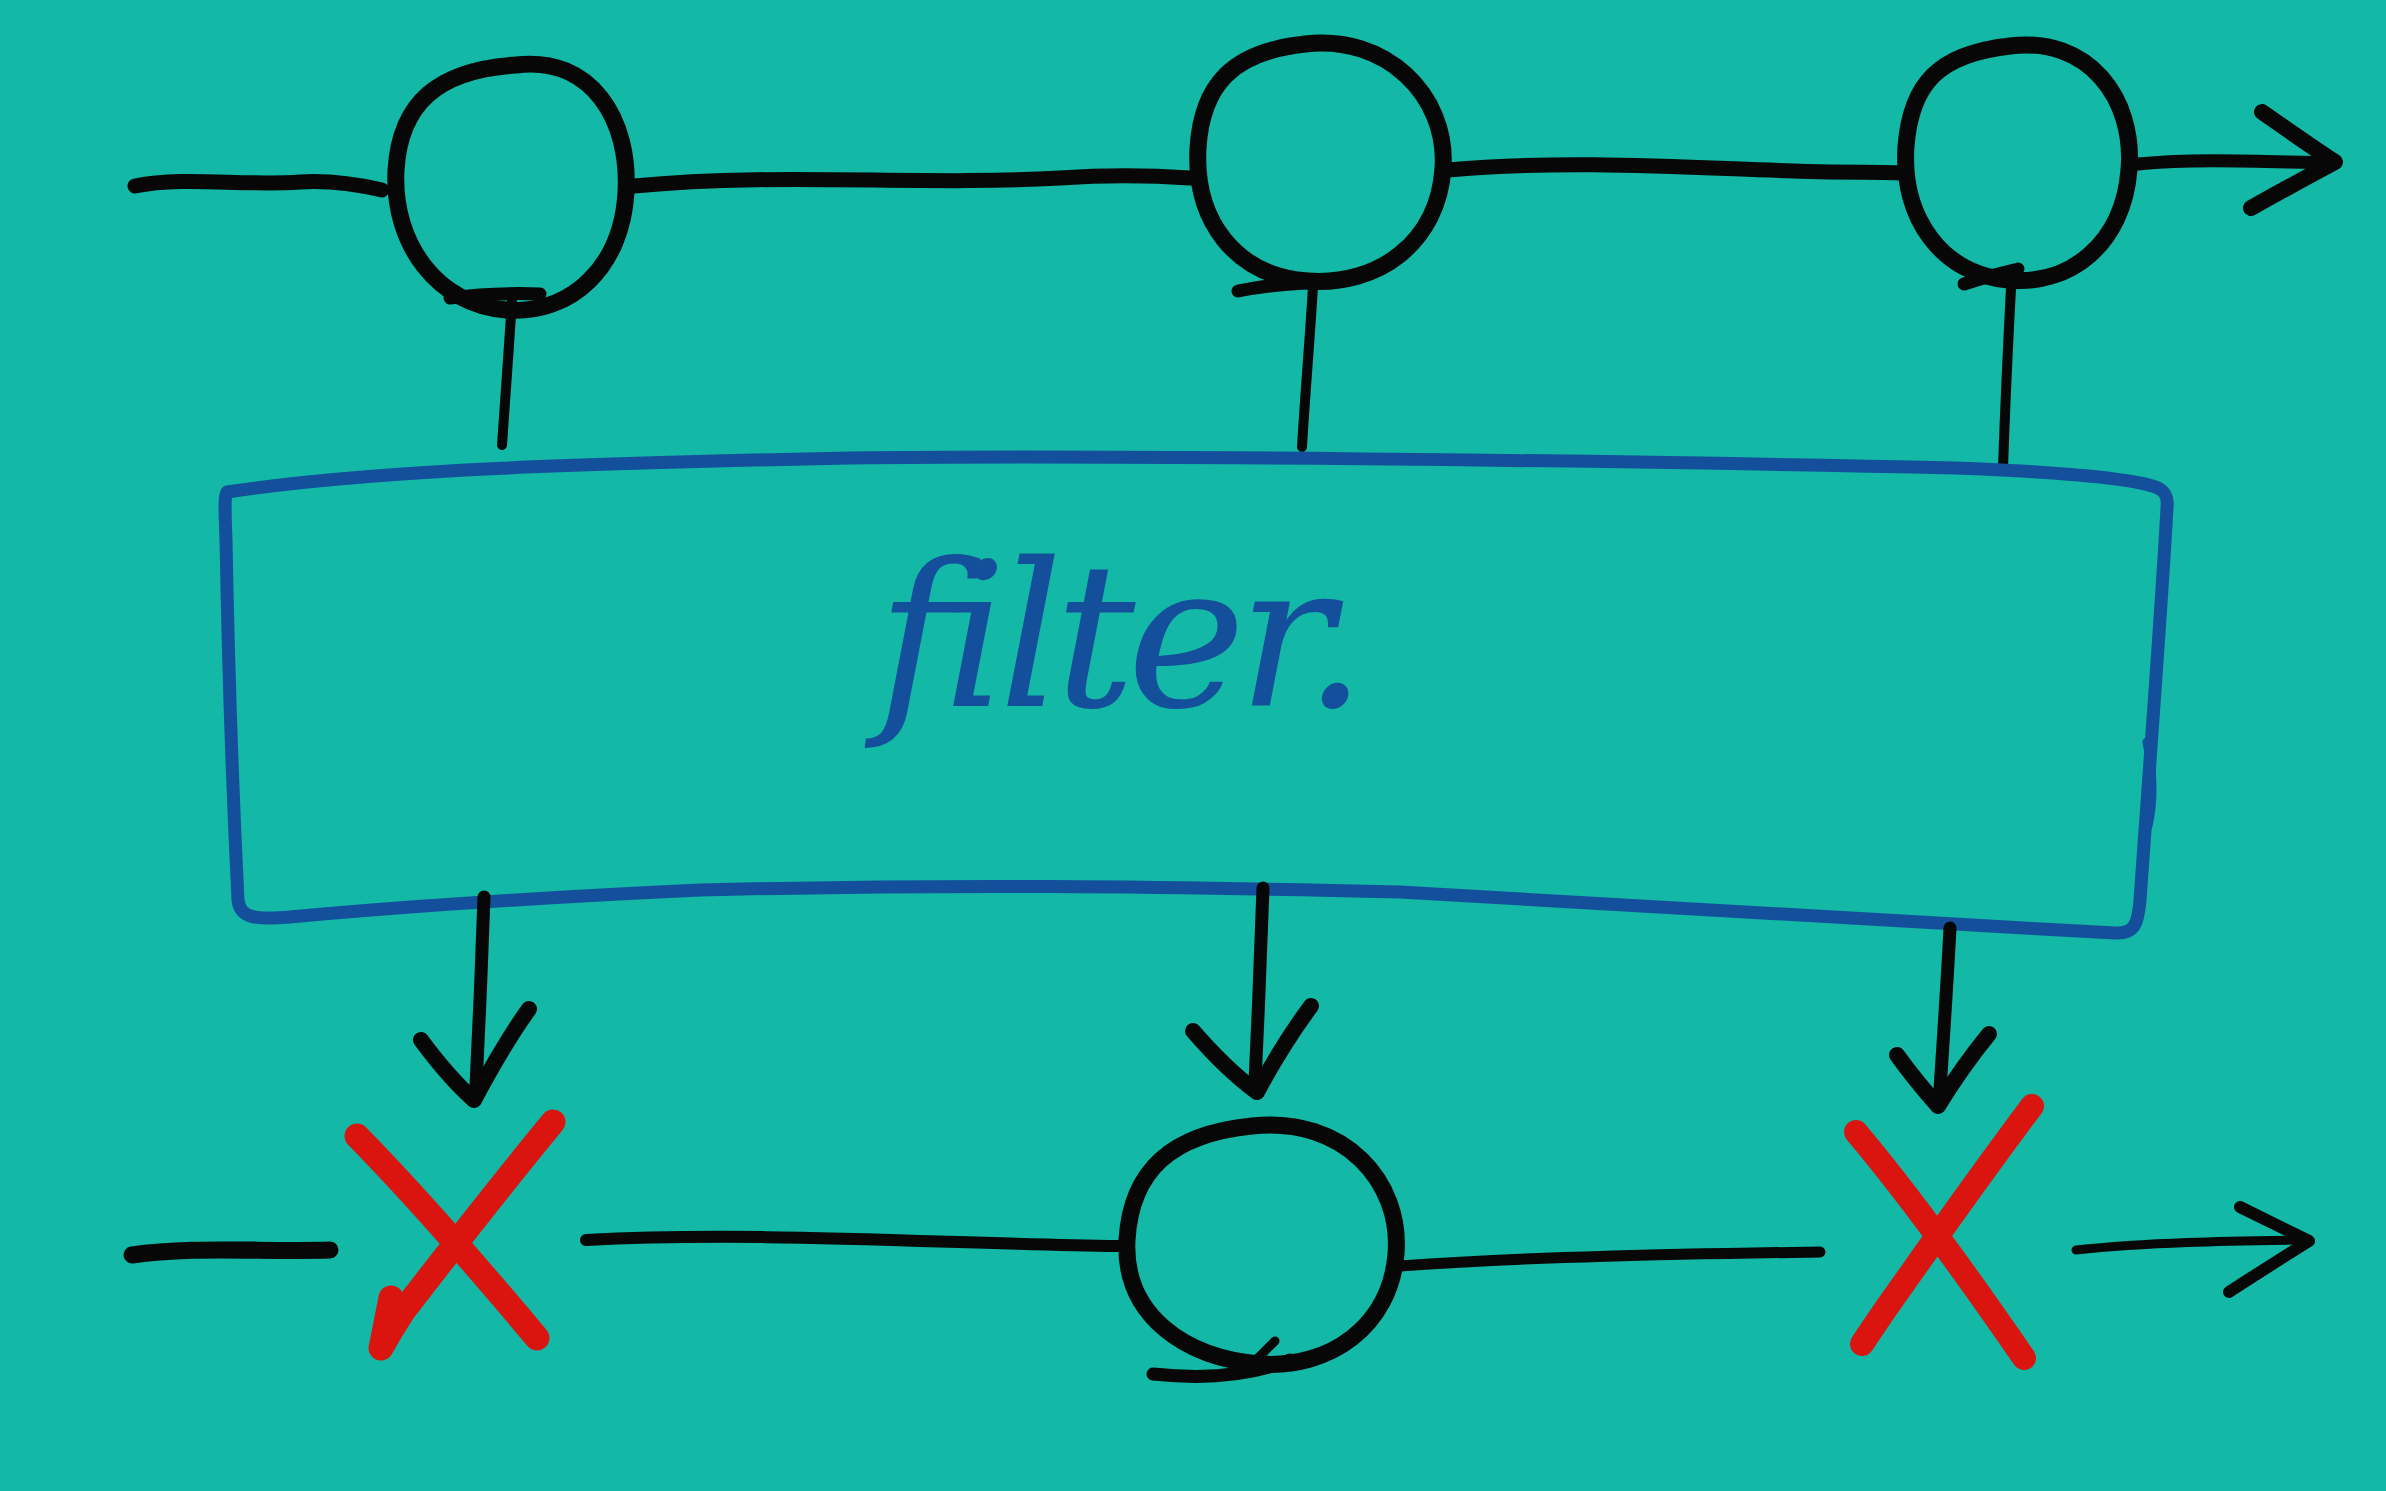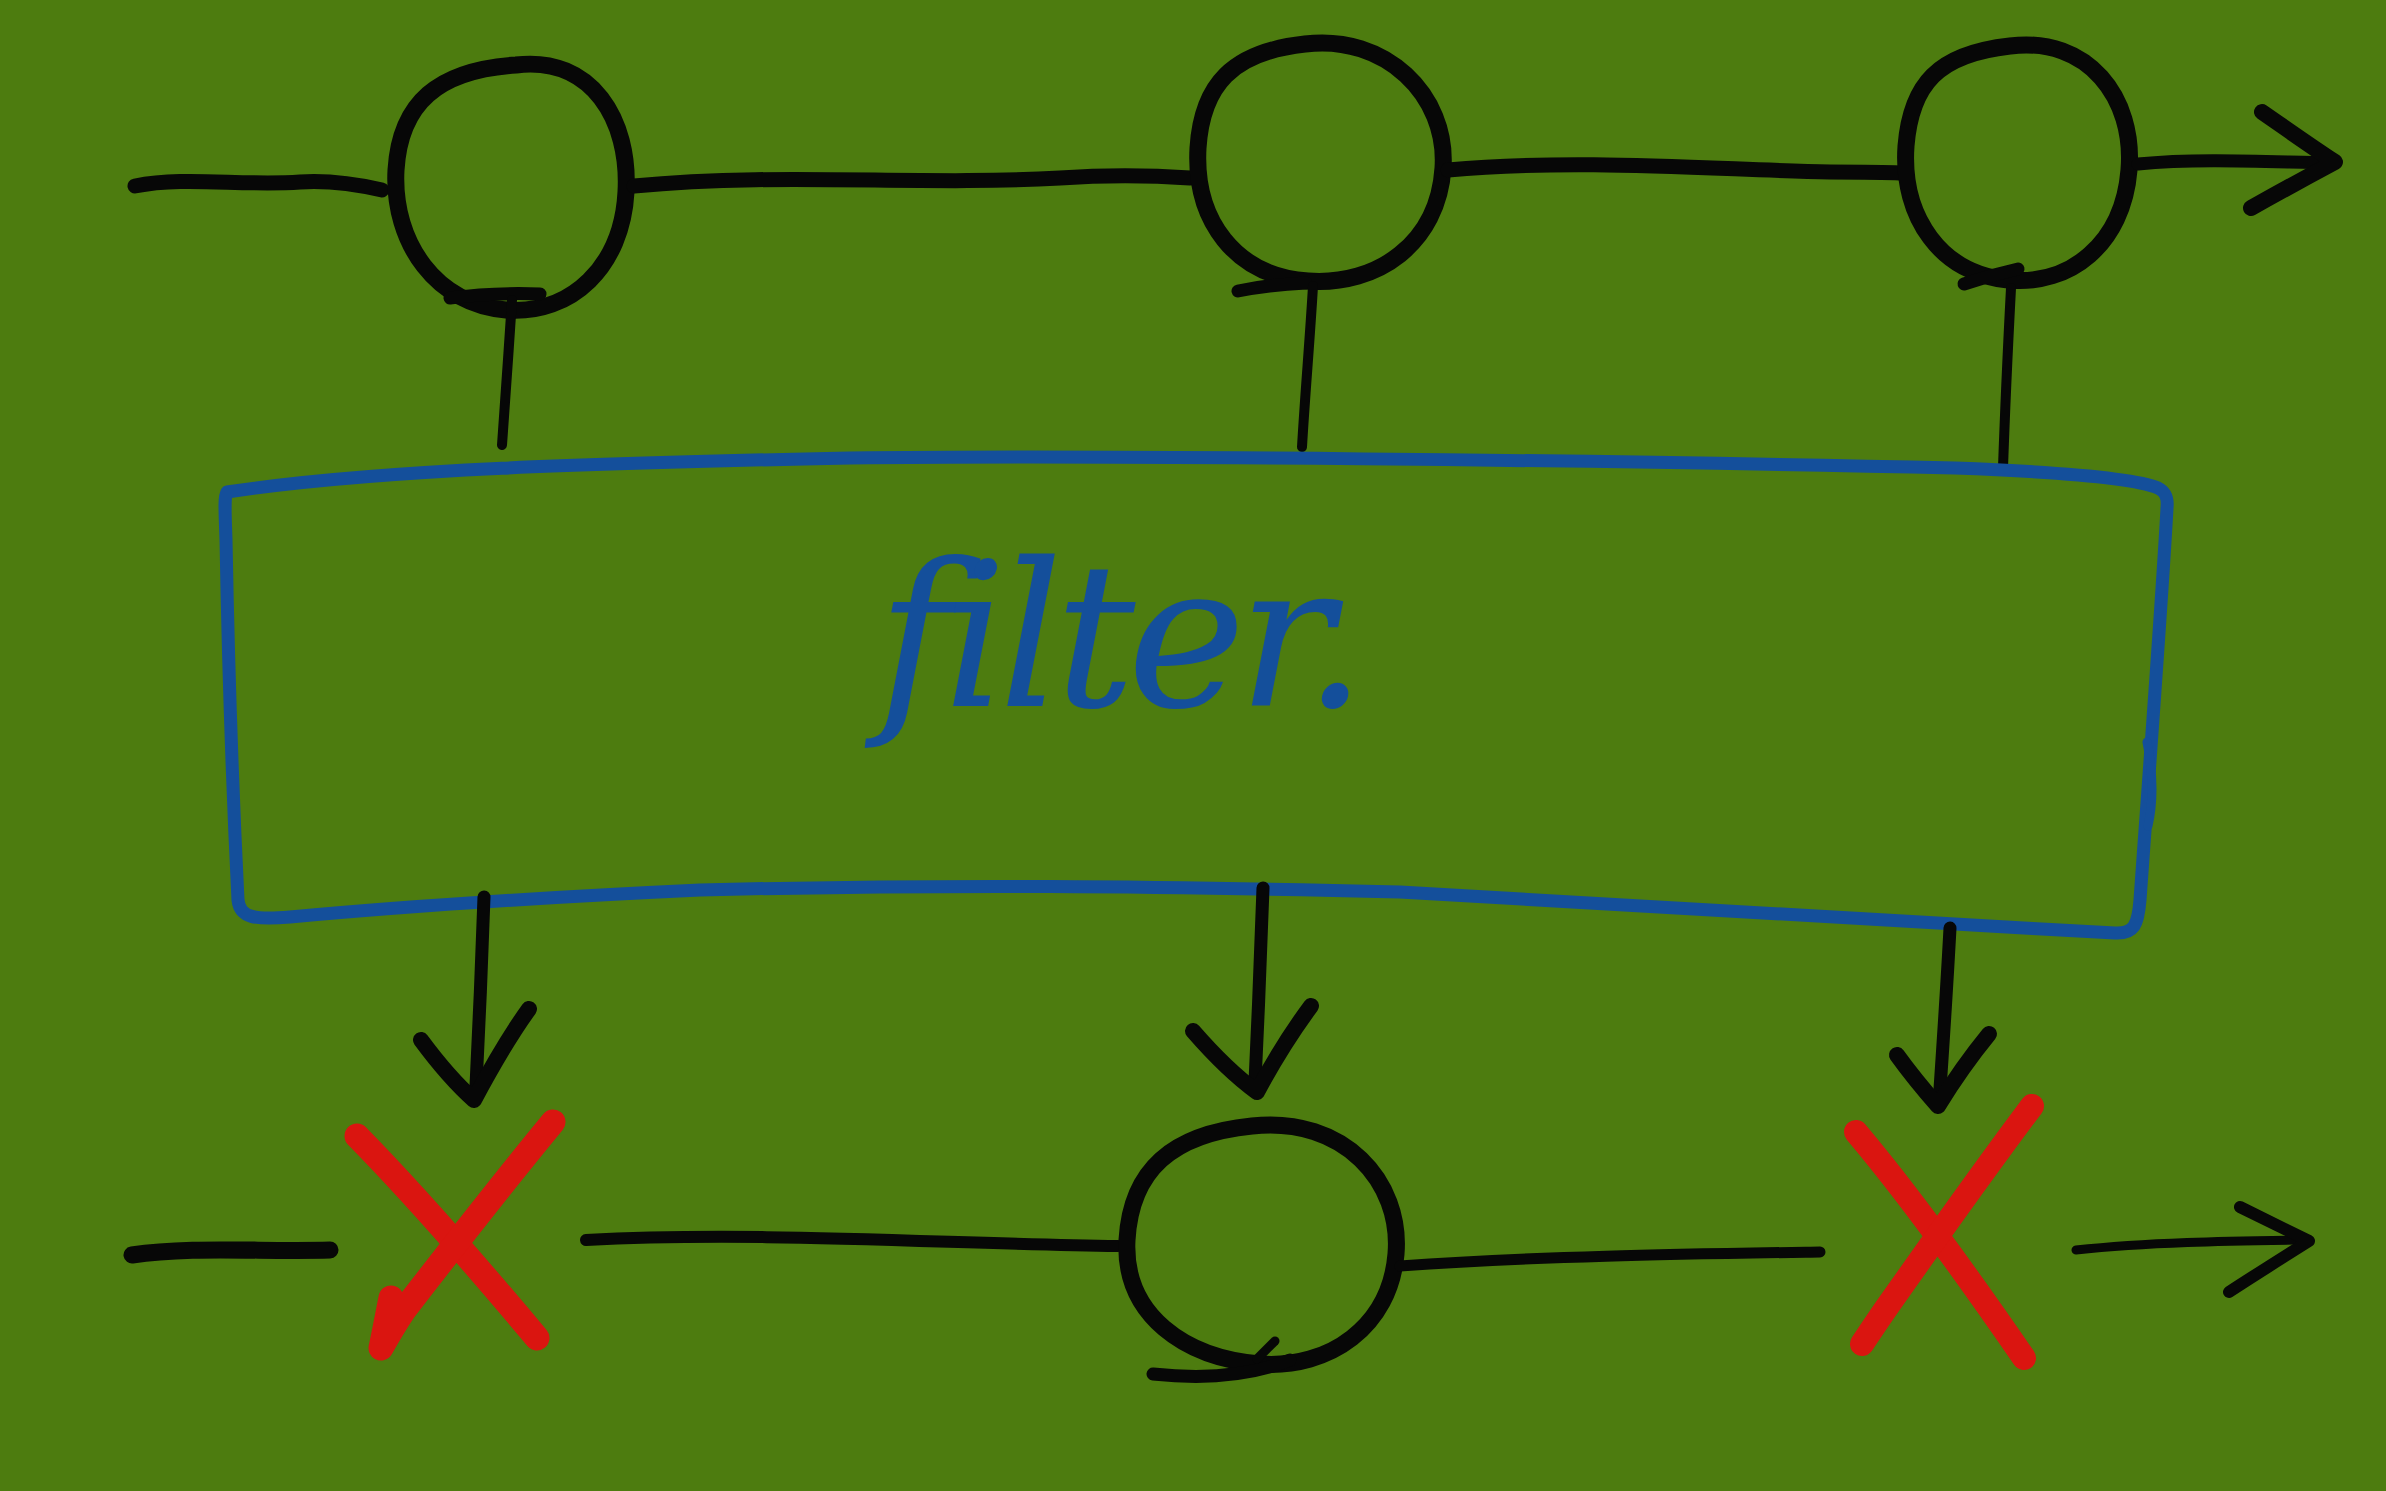--- a/index.html
+++ b/index.html
@@ -8,21 +8,21 @@
     background: #ffffff;
     width: 2386px;
     height: 1491px;
     overflow: hidden;
     font-family: "DejaVu Sans", sans-serif;
   }
   .canvas {
     position: relative;
     width: 2386px;
     height: 1491px;
-    background: #4d7c0f;
+    background: #14b8a6;
   }
   svg { display: block; }
   path, line {
     fill: none;
     stroke-linecap: round;
     stroke-linejoin: round;
   }
   text.filter-label {
     font-family: "DejaVu Serif", "Liberation Serif", serif;
     font-style: italic;

